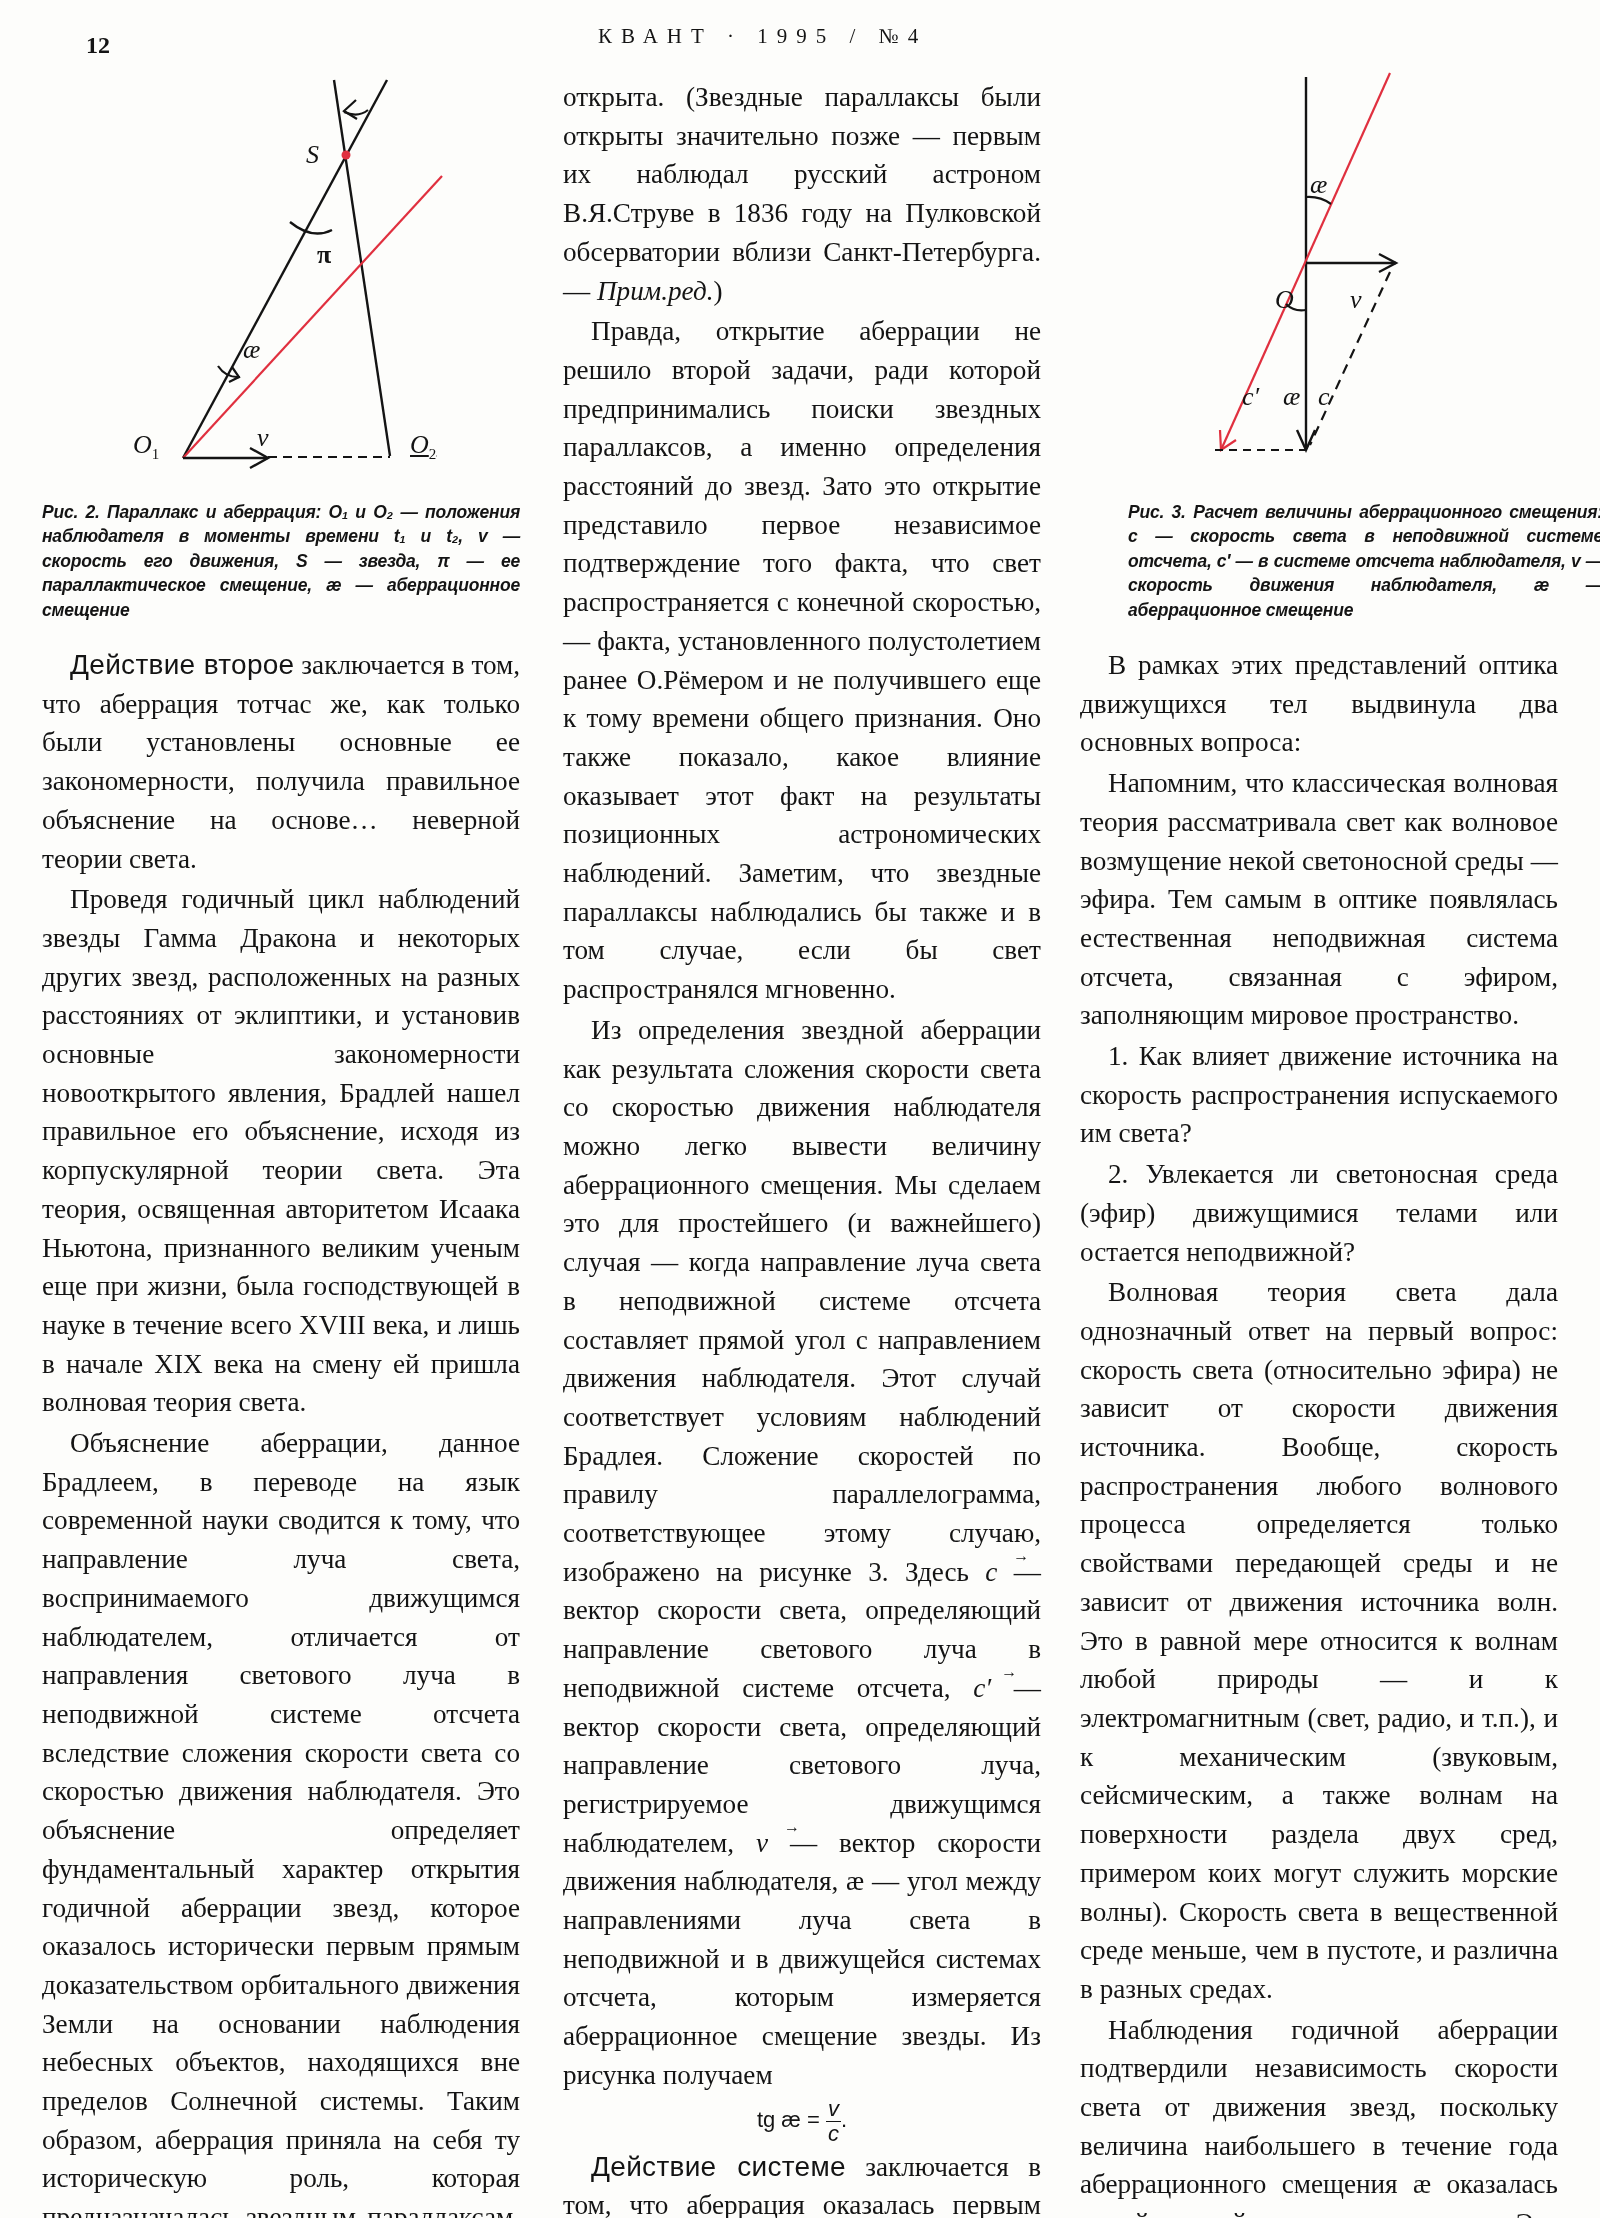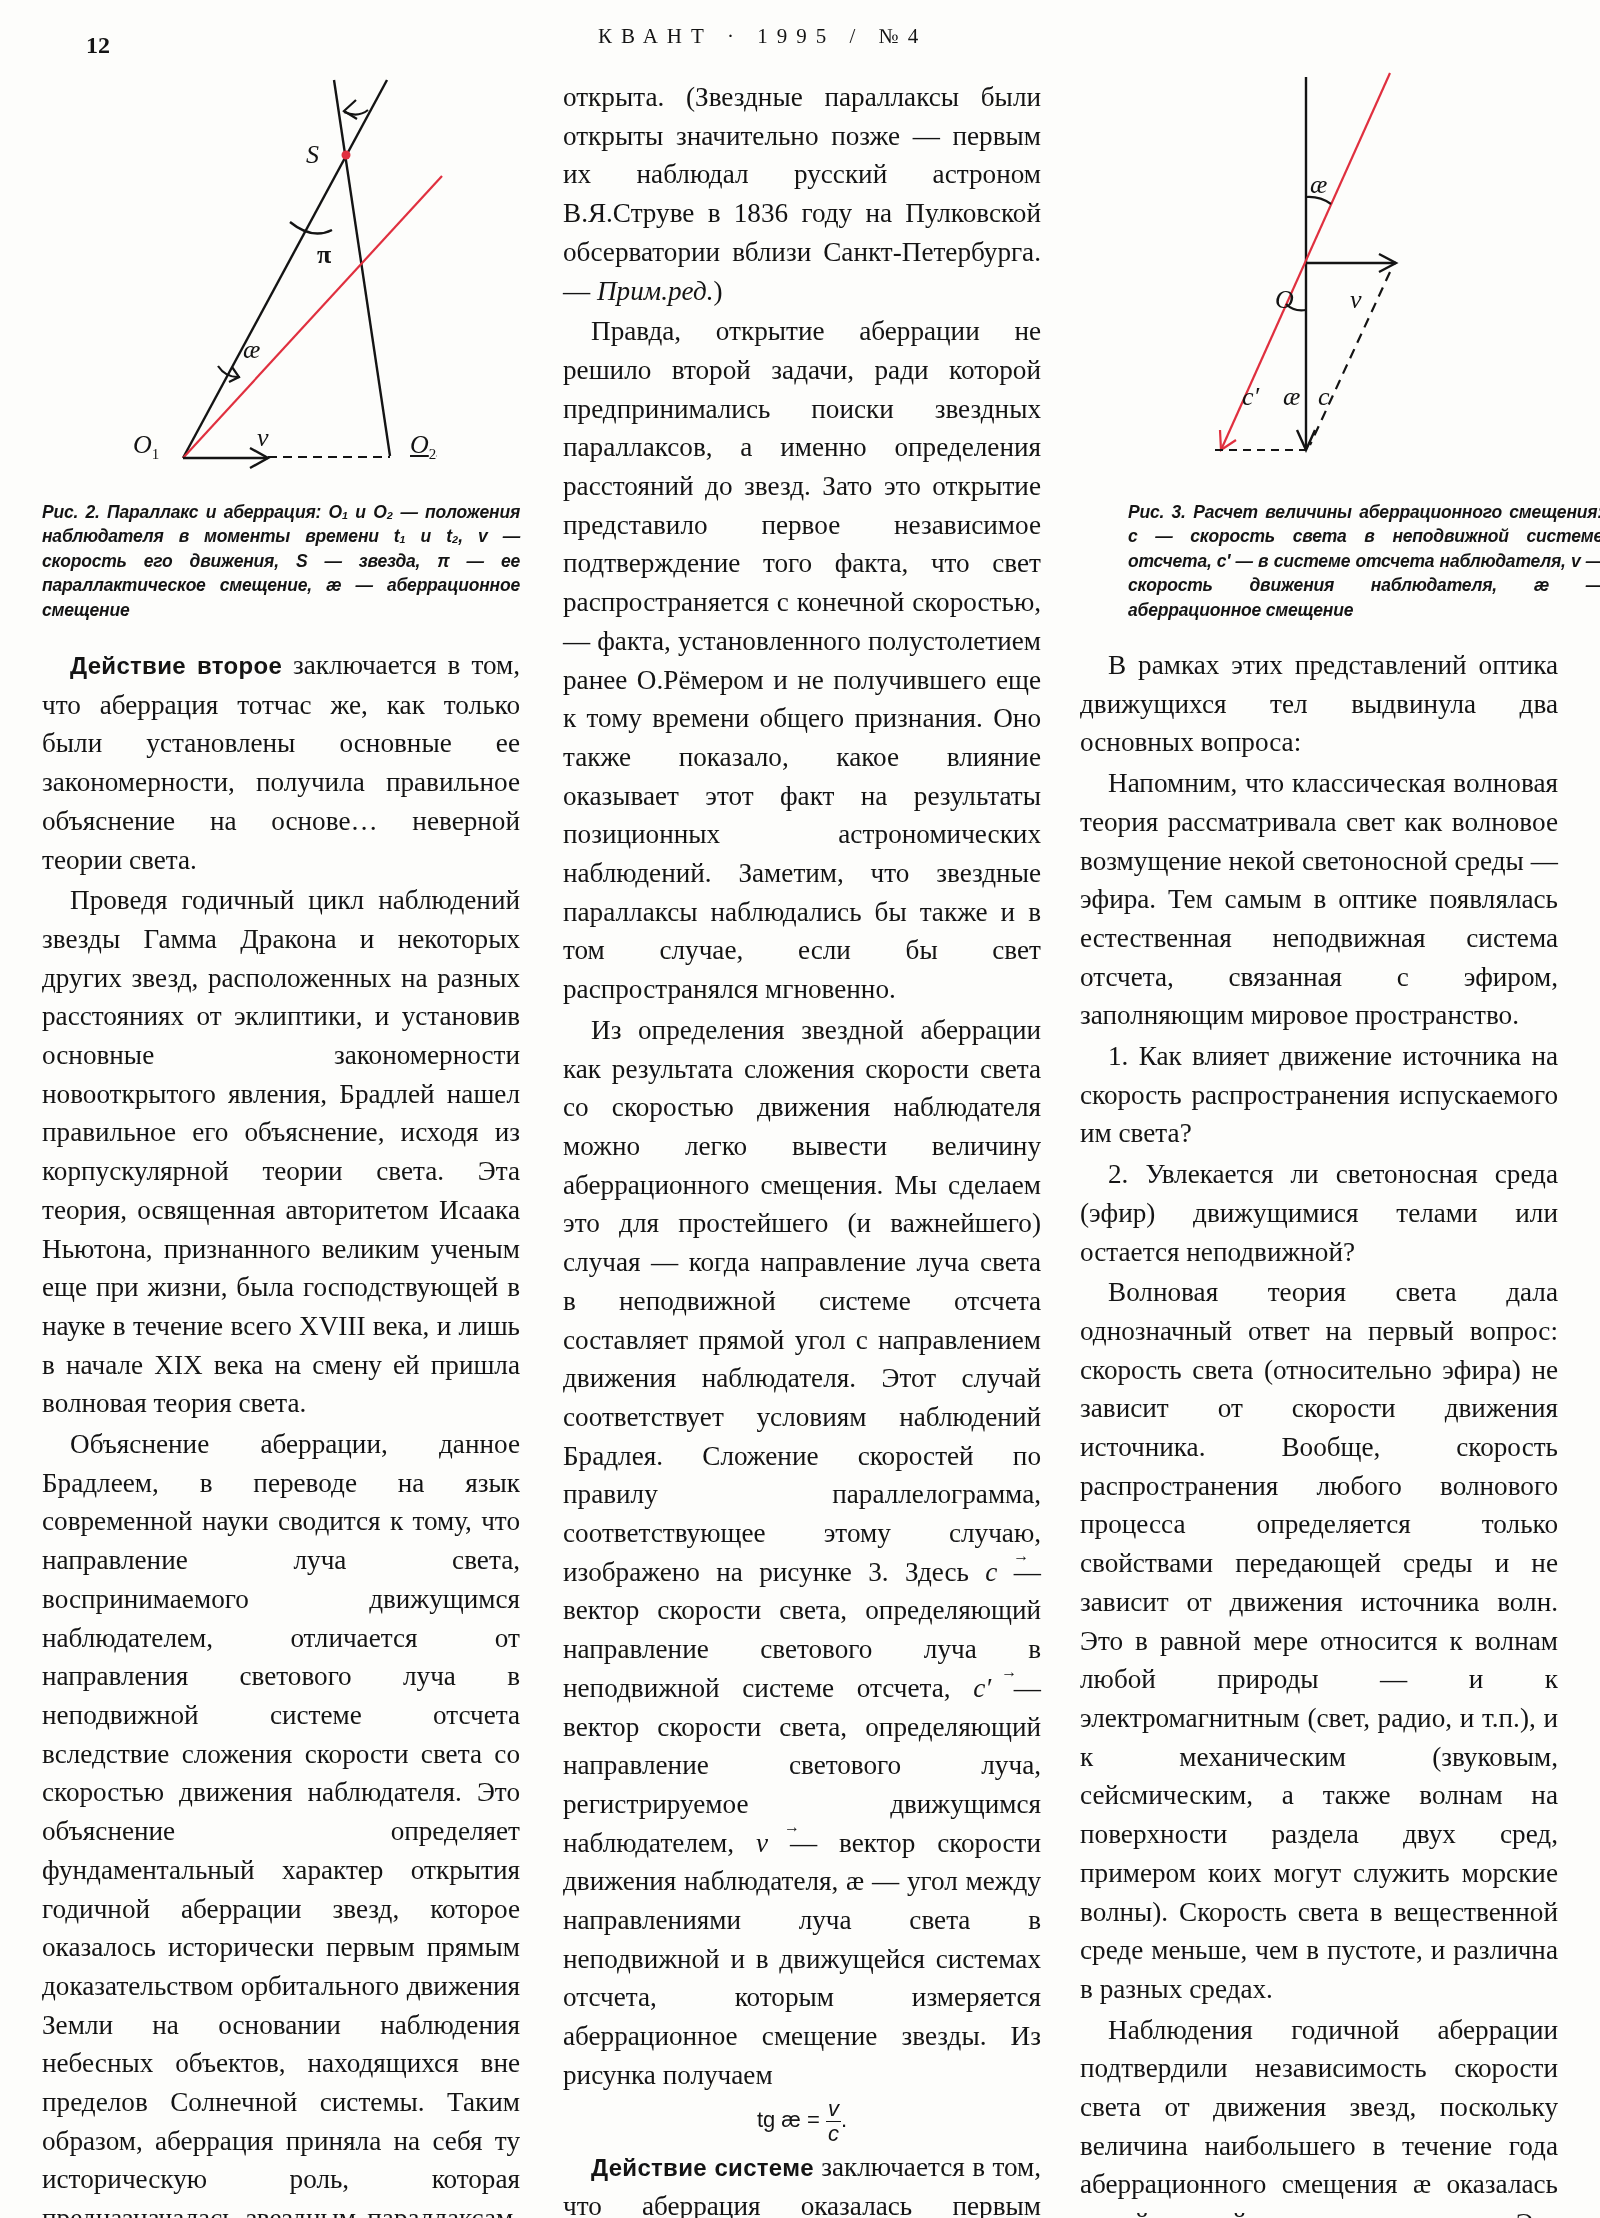--- a/index.html
+++ b/index.html
@@ -20,21 +20,21 @@
   .col {
     position: absolute; width: 495px;
     font-family: "Liberation Serif", serif;
     font-size: 27.2px; line-height: 38.7px;
     text-align: justify; hyphens: manual;
   }
   .col p { margin: 0; text-indent: 28px; }
   .col p.noindent { text-indent: 0; }
   .col p + p { margin-top: 2px; }
   .lead-in {
-    font-family: "Liberation Sans", sans-serif; font-size: 24px; font-weight: bold;
+    font-family: "Liberation Sans", sans-serif; font-size: 28px; font-weight: normal;
     letter-spacing: 0.3px;
     margin-top: 17px;
   }
   .caption {
     position: absolute; width: 495px;
     font-family: "Liberation Sans", sans-serif; font-style: italic; font-weight: bold;
     font-size: 17.5px; line-height: 24.4px; letter-spacing: -0.2px;
     text-align: justify;
   }
   .figure { position: absolute; }

